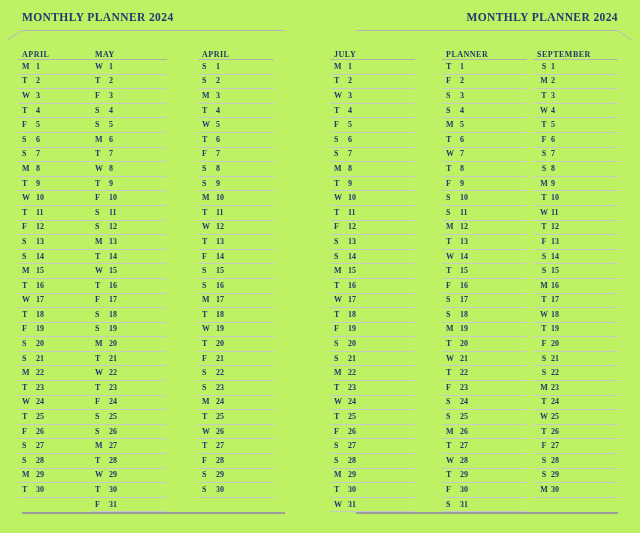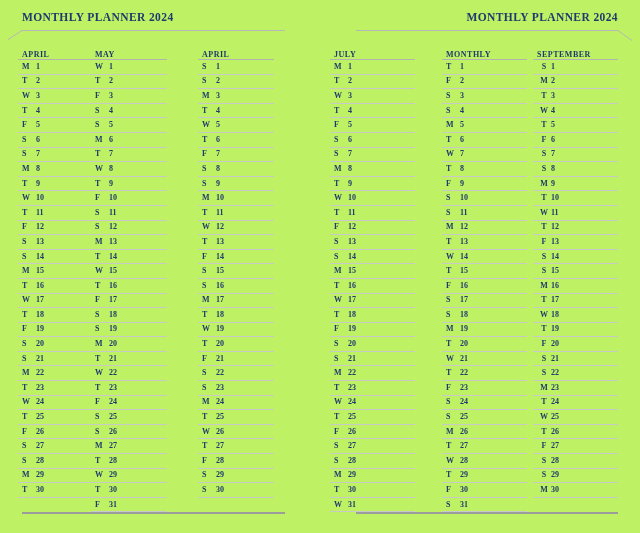--- a/index.html
+++ b/index.html
@@ -581,21 +581,21 @@
         <div class="day-row">
           <span class="day-letter">T</span>
           <span class="day-number">30</span>
         </div>
         <div class="day-row">
           <span class="day-letter">W</span>
           <span class="day-number">31</span>
         </div>
       </div>
       <div class="month-col" style="left: 442px; width: 85px;">
-        <div class="month-name">MONTHLY</div>
+        <div class="month-name">PLANNER</div>
         <div class="month-rule"></div>
         <div class="day-row">
           <span class="day-letter">T</span>
           <span class="day-number">1</span>
         </div>
         <div class="day-row">
           <span class="day-letter">F</span>
           <span class="day-number">2</span>
         </div>
         <div class="day-row">

